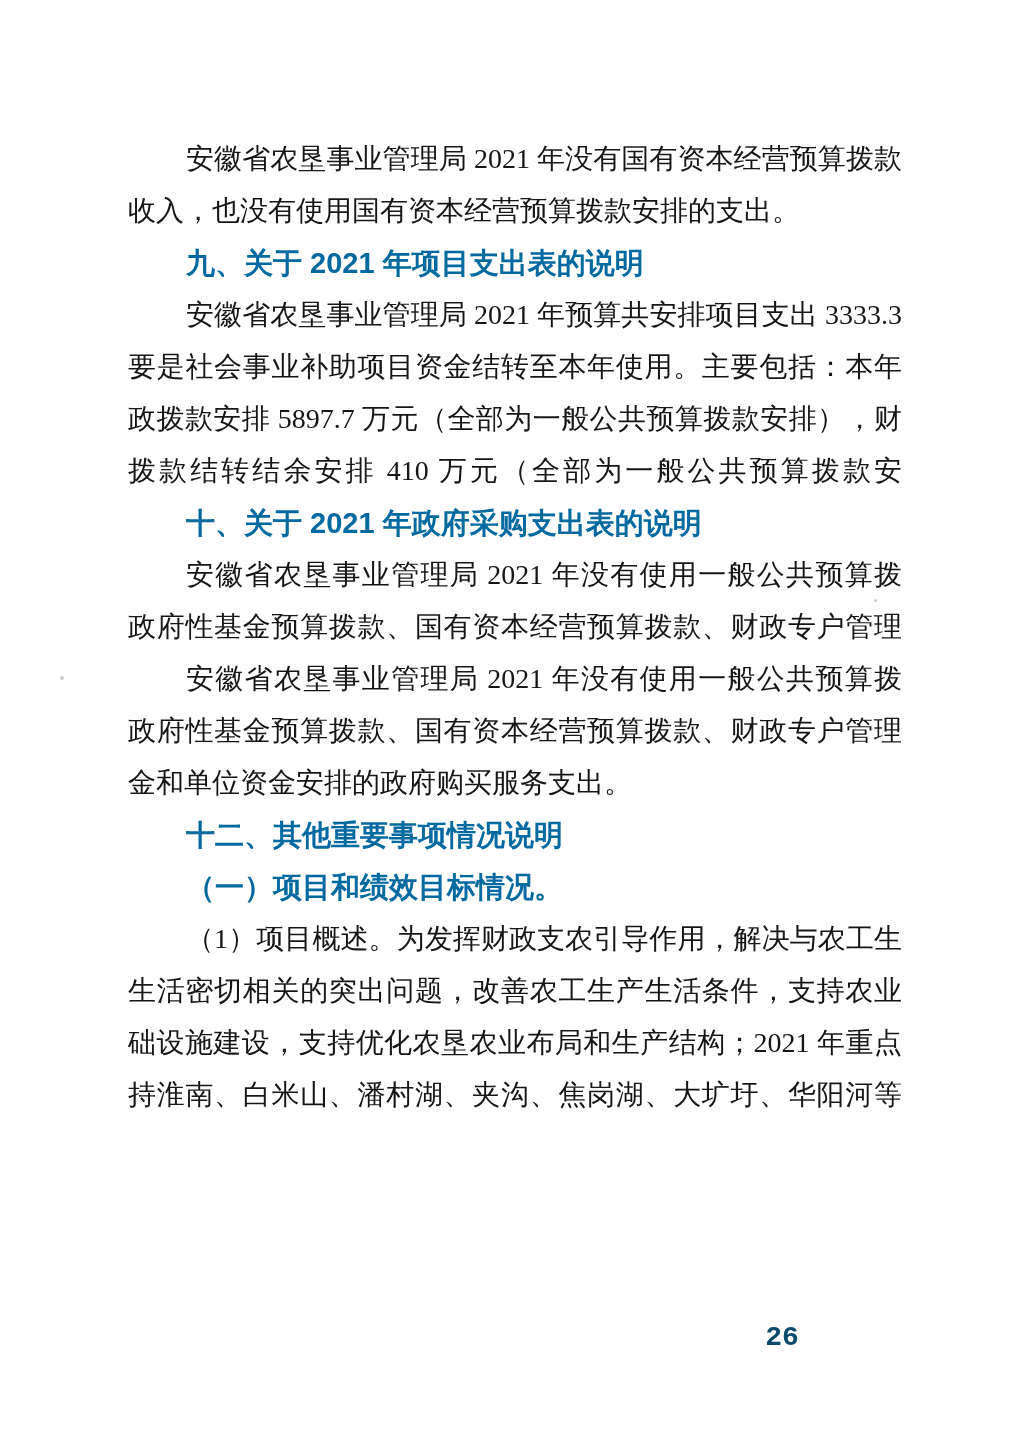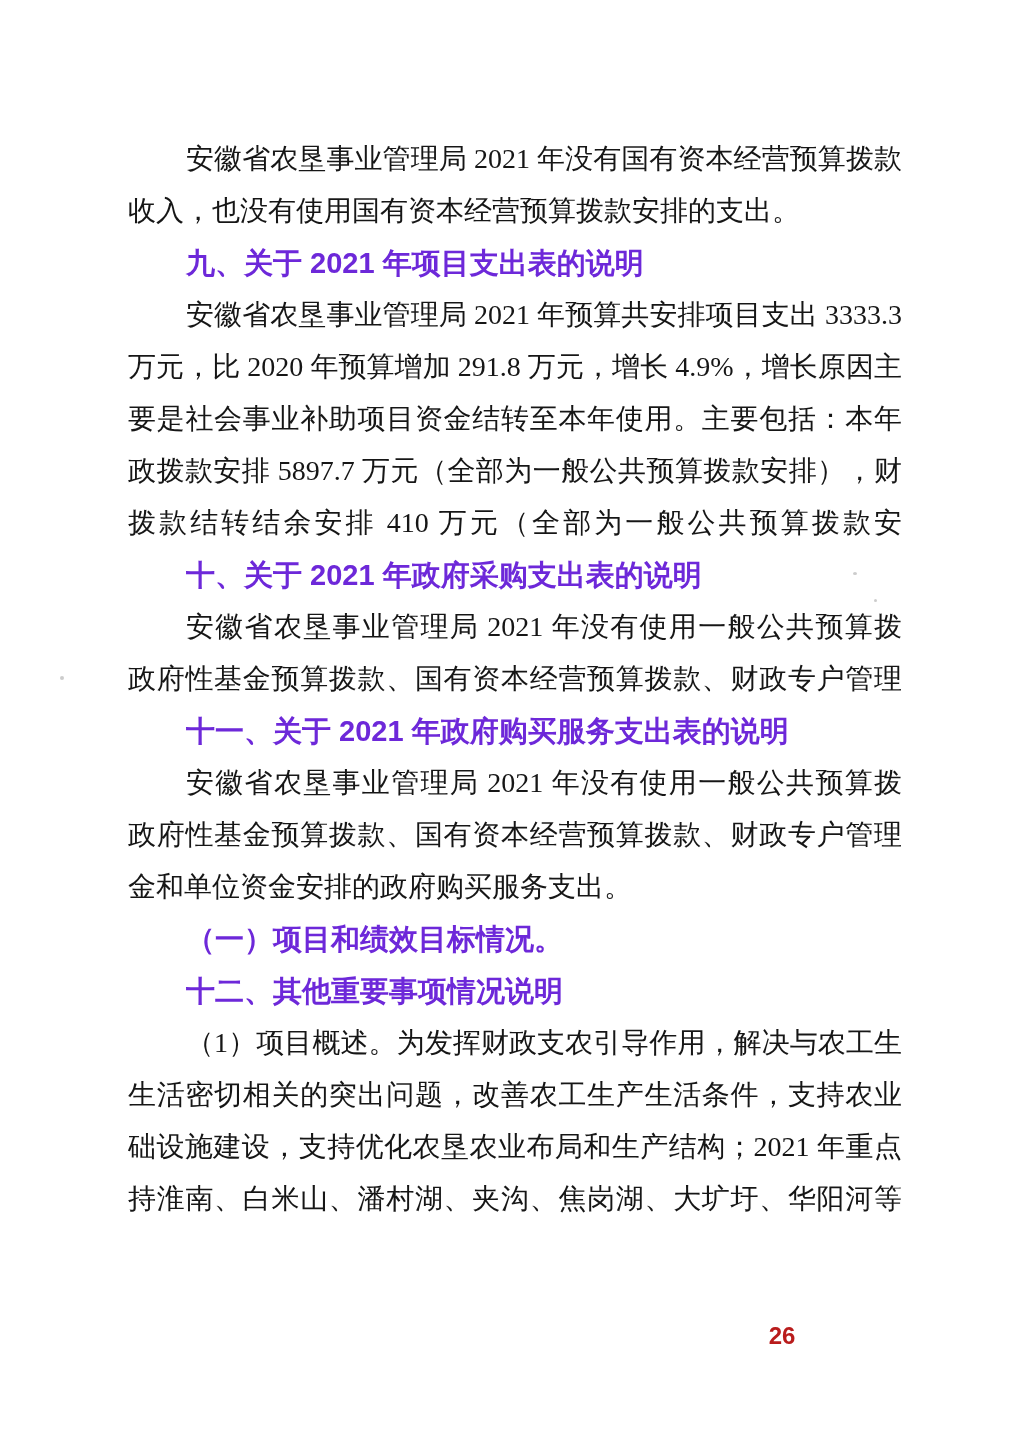--- a/index.html
+++ b/index.html
@@ -36,67 +36,65 @@
   .end {
     text-align: center;
     text-align-last: left;
   }
   .ind   { padding-left: 58px; }
   .ind-sm{ padding-left: 30px; }
   .h {
     font-family: "Liberation Sans", sans-serif;
     font-weight: 700;
     font-size: 29px;
-    color: #6d28d9;
+    color: #0369a1;
     text-align: left;
     text-align-last: left;
   }
   .pageno {
     position: absolute;
     left: 756px;
     top: 1322px;
     width: 52px;
     text-align: center;
-    font-size: 24px;
+    font-size: 28px;
     font-weight: 700;
-    font-family: Liberation Sans, sans-serif;
-    color: #b91c1c;
+    font-family: Liberation Mono, monospace;
+    color: #0c4a6e;
   }
   .speck {
     position: absolute;
     background: #8f8f8f;
     border-radius: 50%;
     opacity: 0.45;
   }
   .speck.s1 { left: 853px; top: 572px; width: 4px; height: 3px; }
   .speck.s2 { left: 874px; top: 599px; width: 3px; height: 3px; }
   .speck.s3 { left: 60px;  top: 676px; width: 4px; height: 4px; }
 </style>
 </head>
 <body>
 
 <div class="page">
   <div class="content">
     <div class="ln ind">安徽省农垦事业管理局 2021 年没有国有资本经营预算拨款</div>
     <div class="ln end">收入，也没有使用国有资本经营预算拨款安排的支出。</div>
     <div class="ln ind h">九、关于 2021 年项目支出表的说明</div>
     <div class="ln ind">安徽省农垦事业管理局 2021 年预算共安排项目支出 3333.3</div>
-    <div class="ln">万元，比 2020 年预算增加 291.8 万元，增长 4.9%，增长原因主</div>
     <div class="ln">要是社会事业补助项目资金结转至本年使用。主要包括：本年财</div>
     <div class="ln">政拨款安排 5897.7 万元（全部为一般公共预算拨款安排），财政</div>
     <div class="ln">拨款结转结余安排 410 万元（全部为一般公共预算拨款安排）。</div>
     <div class="ln ind h">十、关于 2021 年政府采购支出表的说明</div>
     <div class="ln ind">安徽省农垦事业管理局 2021 年没有使用一般公共预算拨款、</div>
     <div class="ln">政府性基金预算拨款、国有资本经营预算拨款、财政专户管理资</div>
-    <div class="ln ind h">十一、关于 2021 年政府购买服务支出表的说明</div>
     <div class="ln ind">安徽省农垦事业管理局 2021 年没有使用一般公共预算拨款、</div>
     <div class="ln">政府性基金预算拨款、国有资本经营预算拨款、财政专户管理资</div>
     <div class="ln end">金和单位资金安排的政府购买服务支出。</div>
+    <div class="ln ind h">十二、其他重要事项情况说明</div>
     <div class="ln ind h">（一）项目和绩效目标情况。</div>
-    <div class="ln ind h">十二、其他重要事项情况说明</div>
     <div class="ln ind">（1）项目概述。为发挥财政支农引导作用，解决与农工生产</div>
     <div class="ln">生活密切相关的突出问题，改善农工生产生活条件，支持农业基</div>
     <div class="ln">础设施建设，支持优化农垦农业布局和生产结构；2021 年重点支</div>
     <div class="ln">持淮南、白米山、潘村湖、夹沟、焦岗湖、大圹圩、华阳河等 7</div>
   </div>
 
   <div class="pageno">26</div>
 
   <div class="speck s1"></div>
   <div class="speck s2"></div>

